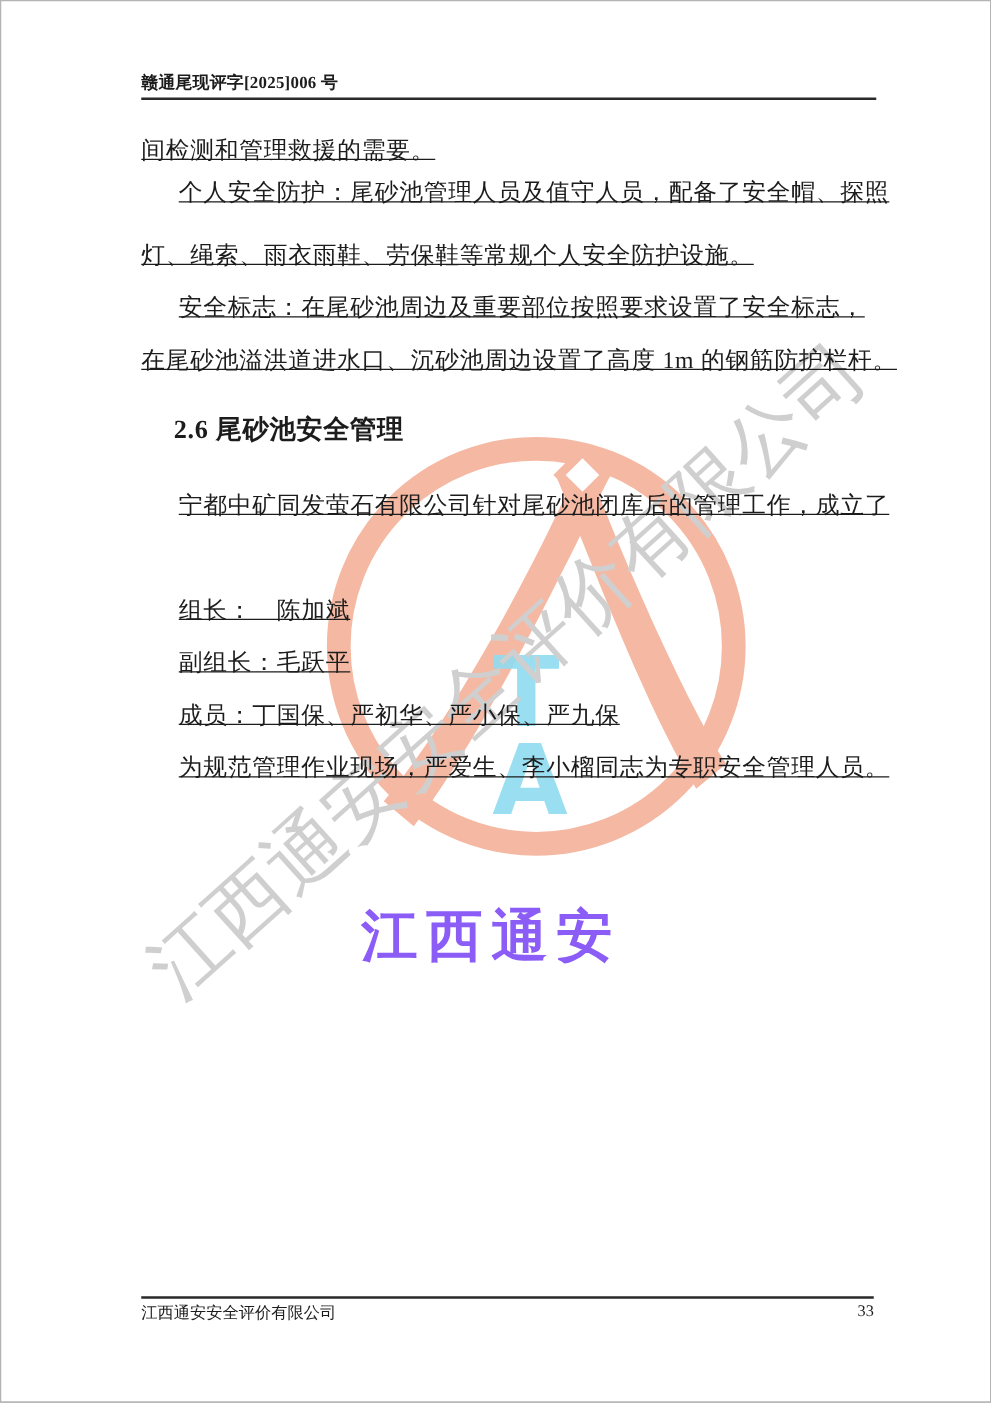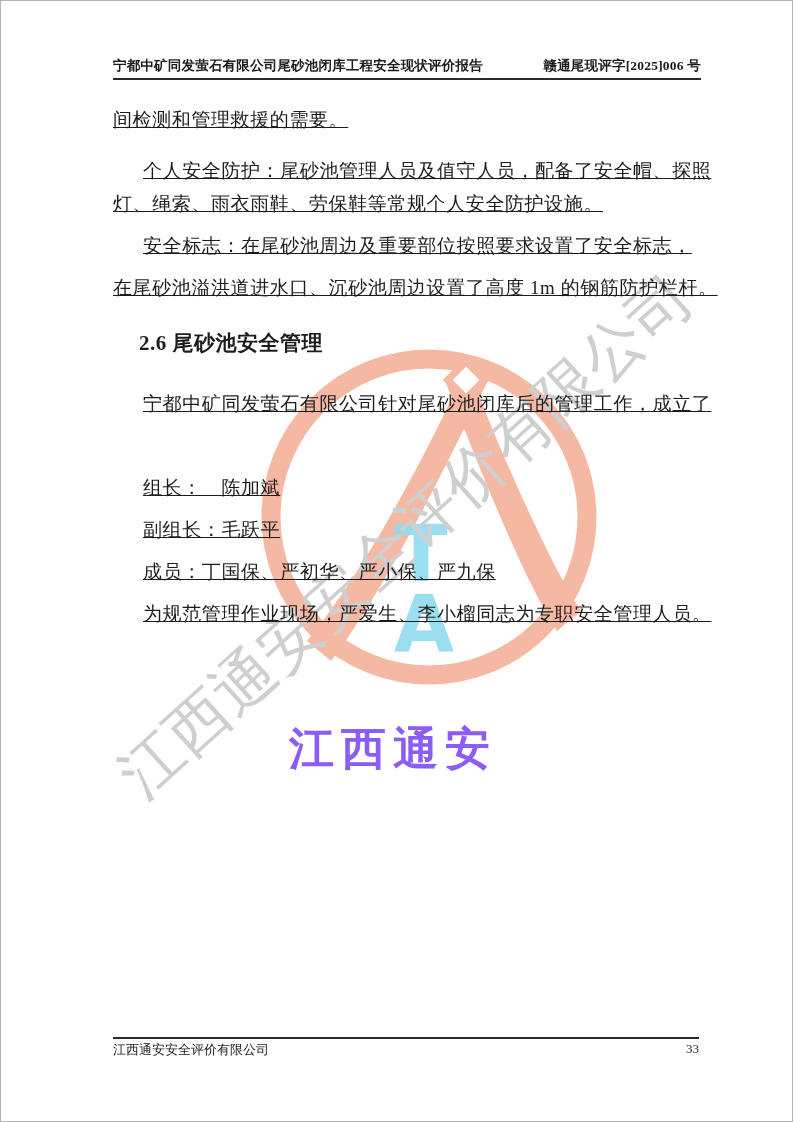--- a/index.html
+++ b/index.html
@@ -99,21 +99,20 @@
     justify-content: space-between;
     z-index: 3;
   }
 </style>
 </head>
 <body>
 
 <div class="page">
 
   <div class="header">
-    <span>宁都中矿同发萤石有限公司尾砂池闭库工程安全现状评价报告</span>
     <span>赣通尾现评字[2025]006 号</span>
   </div>
 
   <svg class="stamp-svg" width="380" height="360" viewBox="0 0 380 360">
 
     <circle cx="184" cy="178" r="158" fill="none" stroke="#f5b9a3" stroke-width="19"></circle>
 
     <path d="M222 24 C 204 70 130 220 62 302 L 86 322 C 150 238 222 82 244 40 Z" fill="#f5b9a3"></path>
     <path d="M222 24 C 238 72 300 218 336 272 L 312 292 C 272 230 220 90 200 42 Z" fill="#f5b9a3"></path>
 
@@ -122,21 +121,21 @@
     <text x="176" y="242" text-anchor="middle" fill="#8edcf0" opacity="0.9" font-family="DejaVu Sans, sans-serif" font-size="78" font-weight="bold">T</text>
     <text x="179" y="312" text-anchor="middle" fill="#8edcf0" opacity="0.9" font-family="DejaVu Sans, sans-serif" font-size="78" font-weight="bold">A</text>
   </svg>
 
   <div class="red-mark">江西通安</div>
 
   <div class="diagonal-mark">江西通安安全评价有限公司</div>
 
   <div class="bodytext">
     <div class="line" style="top:106px">间检测和管理救援的需要。</div>
-    <div class="line indent" style="top:157px">个人安全防护：尾砂池管理人员及值守人员，配备了安全帽、探照</div>
+    <div class="line indent" style="top:140px">个人安全防护：尾砂池管理人员及值守人员，配备了安全帽、探照</div>
     <div class="line" style="top:190px">灯、绳索、雨衣雨鞋、劳保鞋等常规个人安全防护设施。</div>
     <div class="line indent" style="top:232px">安全标志：在尾砂池周边及重要部位按照要求设置了安全标志，</div>
     <div class="line" style="top:274px">在尾砂池溢洪道进水口、沉砂池周边设置了高度 1m 的钢筋防护栏杆。</div>
 
     <div class="heading" style="top:328px">2.6 尾砂池安全管理</div>
 
     <div class="line indent" style="top:390px">宁都中矿同发萤石有限公司针对尾砂池闭库后的管理工作，成立了</div>
     <div class="line indent" style="top:474px">组长：　陈加斌</div>
     <div class="line indent" style="top:558px">成员：丁国保、严初华、严小保、严九保</div>
     <div class="line indent" style="top:516px">副组长：毛跃平</div>

